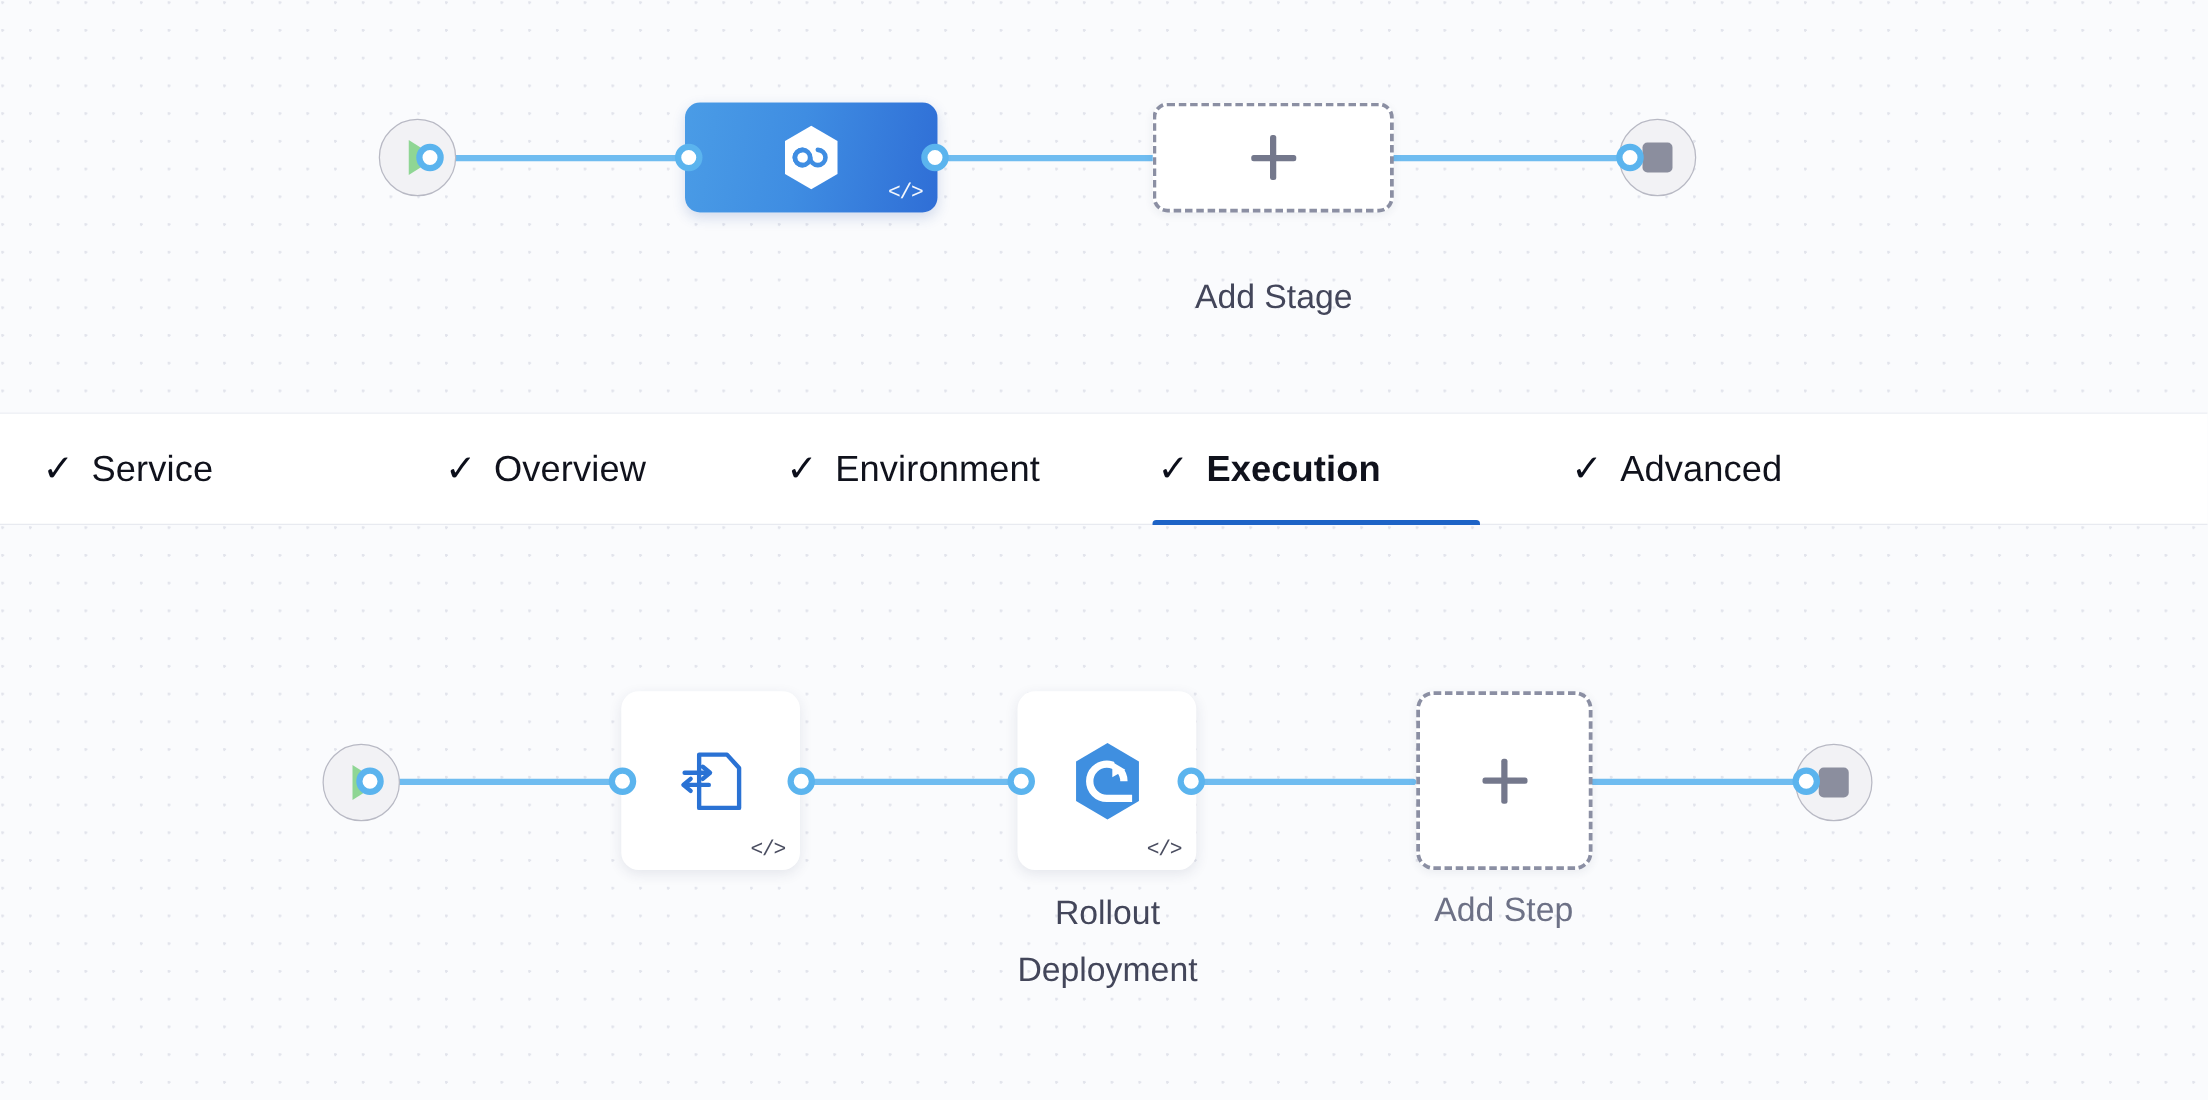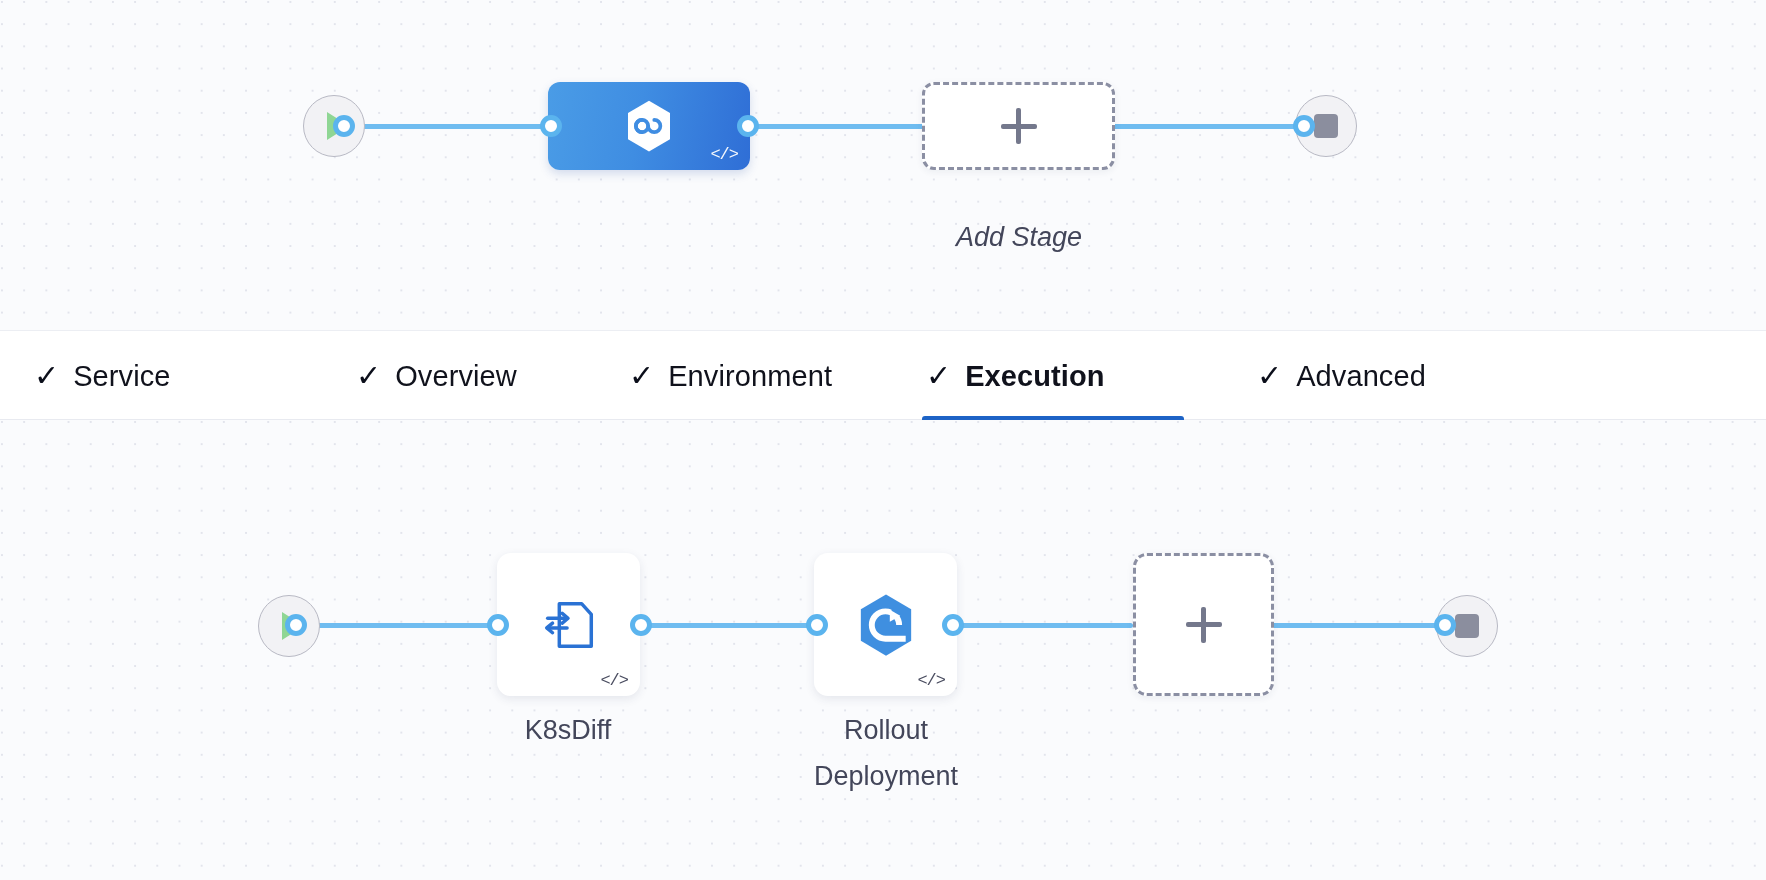--- a/index.html
+++ b/index.html
@@ -211,21 +211,21 @@
     </svg>
     <span class="code-badge">&lt;/&gt;</span>
   </div>
   <div class="port" style="left:540px; top:115px;"></div>
   <div class="port" style="left:737px; top:115px;"></div>
 
   <div class="add-node" style="left:922px; top:82px; width:193px; height:88px; border-radius:12px;">
     <span class="plus-h"></span>
     <span class="plus-v"></span>
   </div>
-  <div class="node-label" style="left:838px; top:214px; width:362px;font-style:italic;">Add Stage</div>
+  <div class="node-label" style="left:838px; top:214px; width:362px;">Add Stage</div>
 
   <div class="terminal" style="left:1295px; top:95px;">
     <span class="stop-sq"></span>
   </div>
   <div class="port" style="left:1293px; top:115px;"></div>
 </div>
 
 <div class="tabbar">
 
   <div class="tab" style="left:30px; width:195px;">
@@ -276,38 +276,38 @@
       <path d="M22 10 H45 L55 21 V54 H22 Z" fill="none" stroke="#2a72d4" stroke-width="3.6" stroke-linejoin="round"></path>
       <path d="M10 25 H30" fill="none" stroke="#2a72d4" stroke-width="3.6" stroke-linecap="round"></path>
       <path d="M25 20 L31 25 L25 30" fill="none" stroke="#2a72d4" stroke-width="3.6" stroke-linecap="round" stroke-linejoin="round"></path>
       <path d="M30 35 H10" fill="none" stroke="#2a72d4" stroke-width="3.6" stroke-linecap="round"></path>
       <path d="M15 30 L9 35 L15 40" fill="none" stroke="#2a72d4" stroke-width="3.6" stroke-linecap="round" stroke-linejoin="round"></path>
     </svg>
     <span class="code-badge">&lt;/&gt;</span>
   </div>
   <div class="port" style="left:487px; top:194px;"></div>
   <div class="port" style="left:630px; top:194px;"></div>
-  <div class="node-label" style="left:408px; top:287px; width:320px;">K8sDiff</div>
 
   <div class="step-node" style="left:814px; top:133px; width:143px; height:143px;">
     <svg width="70" height="70" viewBox="0 0 64 64">
       <path d="M32 4 L55 17.5 L55 46.5 L32 60 L9 46.5 L9 17.5 Z" fill="#3f8fe0"></path>
       <path d="M44 32 a12.5 12.5 0 1 0 -12.5 12.5 H50" fill="none" stroke="#ffffff" stroke-width="5.4" stroke-linecap="butt"></path>
       <path d="M37 16.5 L46.5 22 L37 27.5 Z" fill="#3f8fe0"></path>
       <path d="M35.5 18 L45 23.5 L35.5 29 Z" fill="#ffffff"></path>
     </svg>
     <span class="code-badge">&lt;/&gt;</span>
   </div>
   <div class="port" style="left:806px; top:194px;"></div>
   <div class="port" style="left:942px; top:194px;"></div>
   <div class="node-label" style="left:726px; top:287px; width:320px;">Rollout
 Deployment</div>
 
   <div class="add-node" style="left:1133px; top:133px; width:141px; height:143px; border-radius:14px;">
     <span class="plus-h"></span>
     <span class="plus-v"></span>
   </div>
+  <div class="node-label muted" style="left:1043px; top:285px; width:320px;">Add Step</div>
 
   <div class="terminal" style="left:1436px; top:175px;">
     <span class="stop-sq"></span>
   </div>
   <div class="port" style="left:1434px; top:194px;"></div>
 </div>
 
 </body></html>

